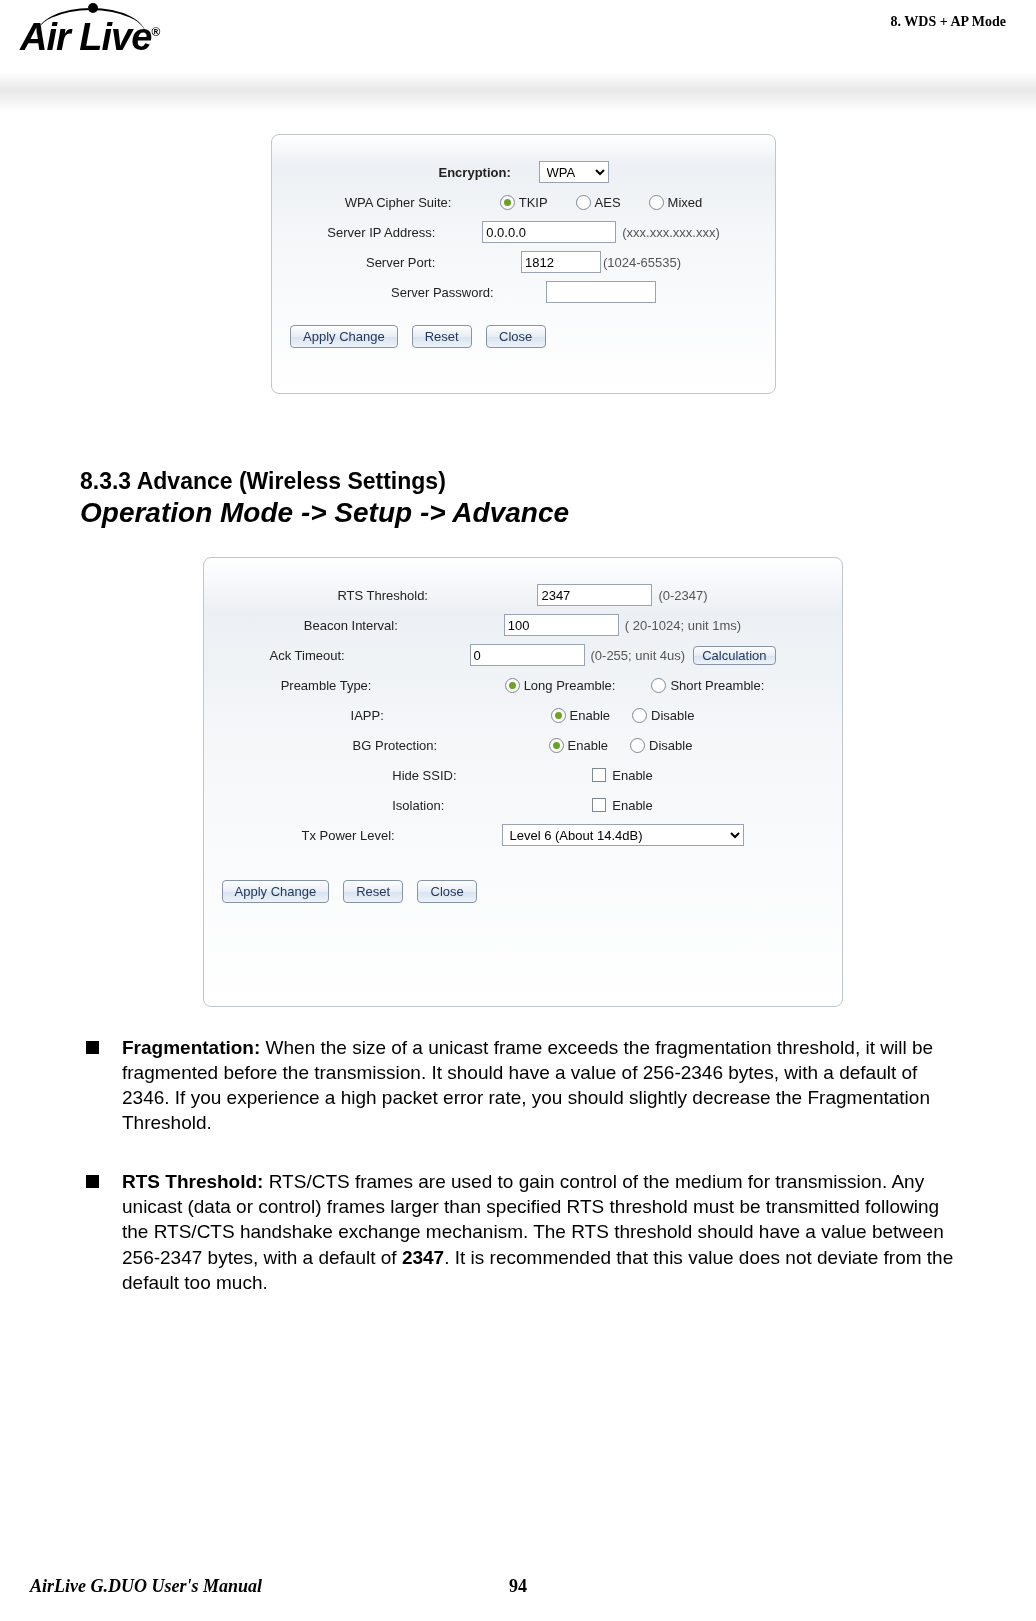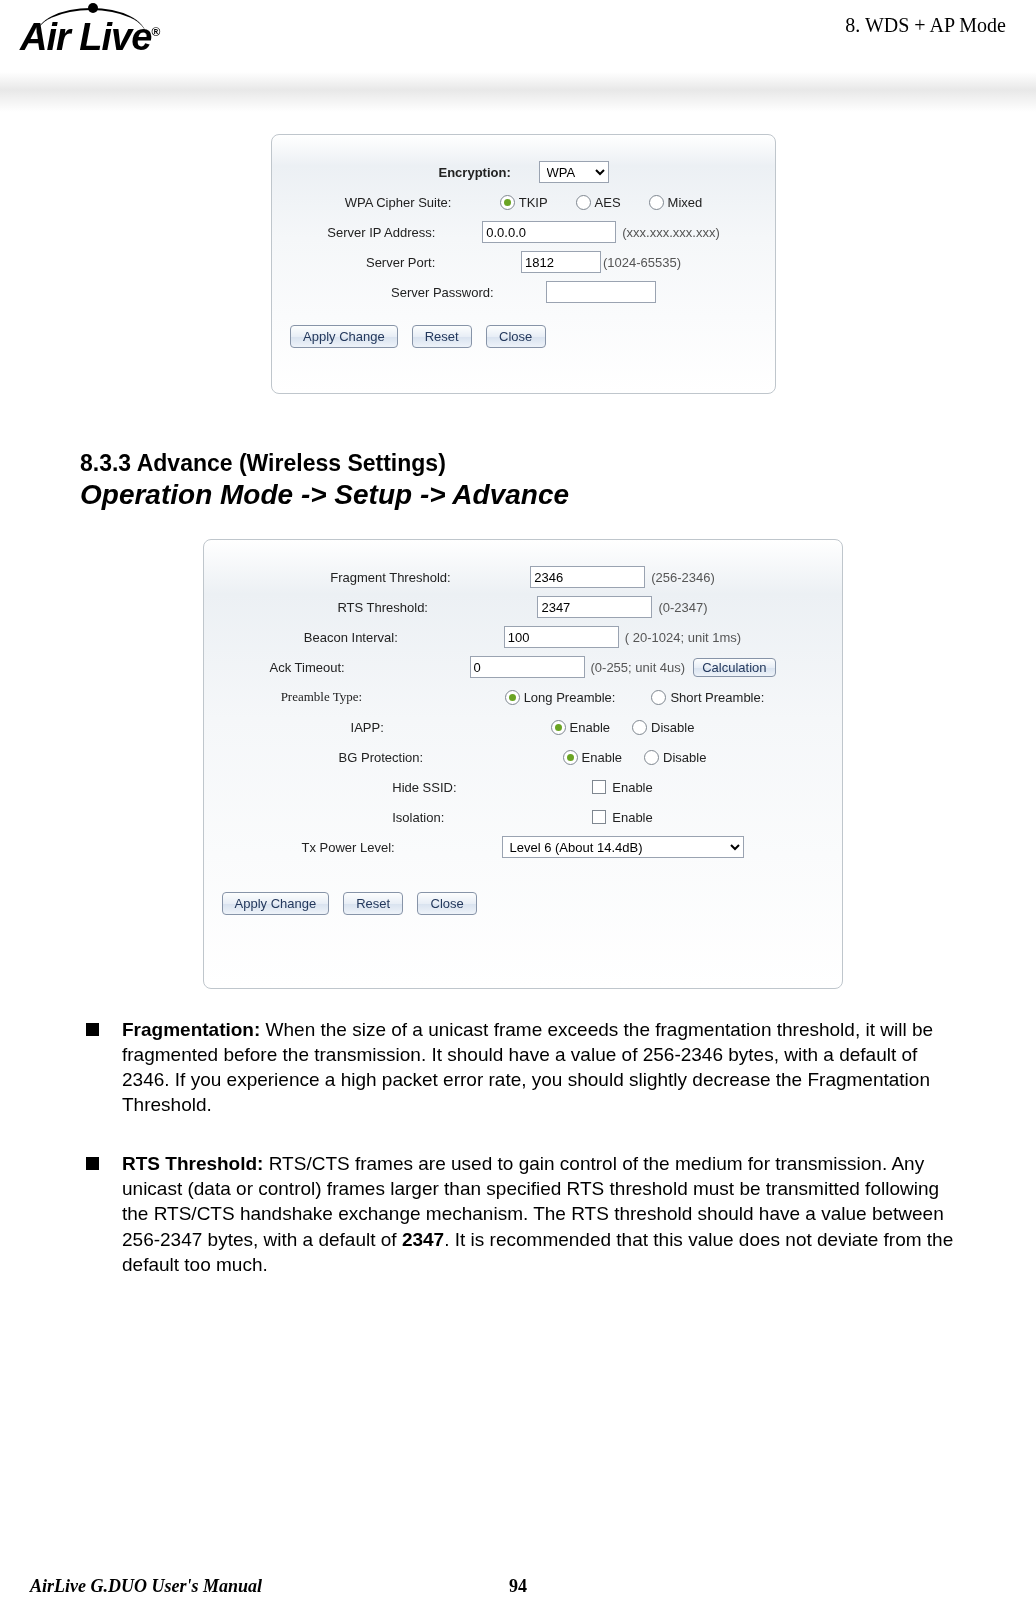--- a/index.html
+++ b/index.html
@@ -15,21 +15,22 @@
     height: 1621px;
     position: relative;
     margin: 0 auto;
     background: #fff;
     overflow: hidden;
   }
   .chapter {
     position: absolute;
     top: 14px; right: 30px;
     font-family: "Times New Roman", serif;
-    font-size: 20px;
+    font-size: 14px;
+    font-weight: bold;
   }
   .logo {
     position: absolute;
     top: 16px; left: 20px;
     font-family: Arial, sans-serif;
     font-style: italic;
     font-weight: 900;
     font-size: 38px;
     letter-spacing: -1px;
   }
@@ -82,21 +83,21 @@
   .chk {
     width:14px;height:14px;border:1px solid #7f8790;background:#fff;display:inline-block;vertical-align:middle;margin-right:6px;
   }
   .btn-row { display:flex;gap:14px;align-items:center;margin-top:18px; }
   .btn {
     border:1px solid #8794a8; border-radius:4px;
     background: linear-gradient(to bottom,#fdfefe 0%,#e8eef6 50%,#d8e2ef 51%,#eef3f9 100%);
     color:#23385c; font-size:13px; padding:3px 12px; min-width:60px; text-align:center;
     font-family: Tahoma, Arial, sans-serif;
   }
-  .body-content { position:absolute; left:80px; top:430px; width:885px; }
+  .body-content { position:absolute; left:80px; top:448px; width:885px; }
   h2.sec { font-family: Arial,sans-serif; font-size:23px; font-weight:bold; margin:20px 0 2px 0; }
   .nav-path { font-family: Arial,sans-serif; font-size:28px; font-style:italic; font-weight:bold; margin-bottom:28px; }
   ul.bullets { list-style:none; padding:0; margin:28px 0 0 0; font-family:Arial,sans-serif; font-size:19px; line-height:1.32; }
   ul.bullets li { position:relative; padding-left:42px; margin-bottom:34px; }
   ul.bullets li::before { content:""; position:absolute; left:6px; top:6px; width:13px; height:13px; background:#000; }
   .footer {
     position:absolute; bottom:24px; left:30px; right:30px; display:flex; justify-content:space-between;
     font-family:"Times New Roman", serif; font-size:18px;
   }
   .footer .manual { font-style:italic; font-weight:bold; }
@@ -152,58 +153,53 @@
       <div class="btn">Close</div>
     </div>
   </div>
 
   <div class="body-content">
     <h2 class="sec">8.3.3 Advance (Wireless Settings)</h2>
     <div class="nav-path">Operation Mode -&gt; Setup -&gt; Advance</div>
 
     <div class="panel" style="margin:10px auto 0 auto; width:640px; height:450px;">
       <div class="panel-row">
-        <div class="panel-label" style="width:200px;">Fragment Threshold:</div>
-        <input type="text" class="inp-mid" style="width: 115px;" value="2346">
-        <span style="margin-left:6px;color:#555;">(256-2346)</span>
-      </div>
-      <div class="panel-row">
         <div class="panel-label" style="width:200px;">RTS Threshold:</div>
         <input type="text" class="inp-mid" style="width: 115px;" value="2347">
         <span style="margin-left:6px;color:#555;">(0-2347)</span>
       </div>
       <div class="panel-row">
         <div class="panel-label" style="width:200px;">Beacon Interval:</div>
         <input type="text" class="inp-mid" style="width: 115px;" value="100">
         <span style="margin-left:6px;color:#555;">( 20-1024; unit 1ms)</span>
       </div>
       <div class="panel-row">
         <div class="panel-label" style="width:200px;">Ack Timeout:</div>
         <input type="text" class="inp-mid" style="width: 115px;" value="0">
         <span style="margin-left:6px;color:#555;">(0-255; unit 4us)</span>
         <div class="btn" style="margin-left:8px;padding:1px 8px;">Calculation</div>
       </div>
       <div class="panel-row">
-        <div class="panel-label" style="width:224px;font-family:Liberation Serif, serif;">Preamble Type:</div>
+        <div class="panel-label" style="width:224px;">Preamble Type:</div>
         <span class="radio-dot on"></span>
         <span>Long Preamble:</span>
         <span style="width:36px;"></span>
         <span class="radio-dot"></span>
         <span>Short Preamble:</span>
       </div>
       <div class="panel-row">
         <div class="panel-label" style="width:200px;">IAPP:</div>
         <span class="radio-dot on"></span>
         <span>Enable</span>
         <span style="width:22px;"></span>
         <span class="radio-dot"></span>
         <span>Disable</span>
       </div>
       <div class="panel-row">
-        <div class="panel-label" style="width:224px;">BG Protection:</div>
+        <div class="panel-label" style="width:196px;">BG Protection:</div>
         <span class="radio-dot on"></span>
         <span>Enable</span>
         <span style="width:22px;"></span>
         <span class="radio-dot"></span>
         <span>Disable</span>
       </div>
       <div class="panel-row">
         <div class="panel-label" style="width:200px;">Hide SSID:</div>
         <span class="chk"></span>
         <span>Enable</span>

